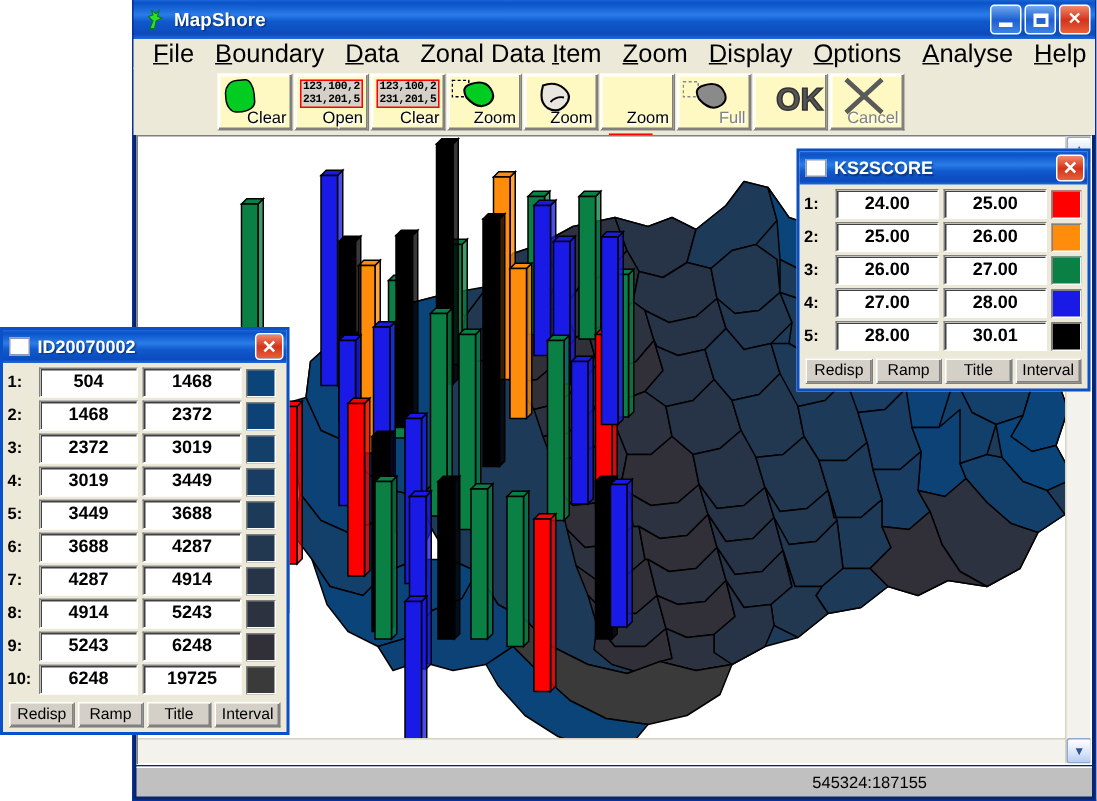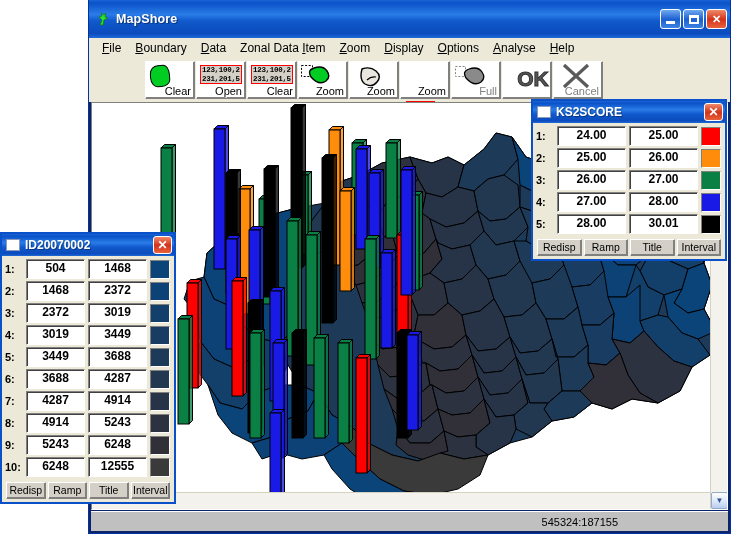--- a/index.html
+++ b/index.html
@@ -17,21 +17,21 @@
   .app-window {
     position: absolute;
     left: 88px; top: 0px;
     width: 643px; height: 534px;
     background: #0a246a;
     border: 1px solid #0831a0;
     border-top: none;
     display: flex; flex-direction: column;
   }
   .titlebar {
-    height: 38px;
+    height: 26px;
     background: linear-gradient(to bottom,#1a64d4 0%, #0a52c8 8%, #2a7ce8 38%, #1059cc 55%, #0b4bbd 88%, #1f6bd8 100%);
     display: flex; align-items: center;
     padding: 0 3px 0 6px;
     position: relative;
   }
   .title-icon {
     width: 16px; height: 16px;
     margin-right: 5px;
     position: relative;
     flex: 0 0 auto;
@@ -60,36 +60,36 @@
   .max-glyph { width:10px;height:9px;border:2px solid #fff;border-top-width:3px;}
 
   .menubar {
     height: 20px;
     background: #ece9d8;
     display: flex; align-items: center;
     padding-left: 6px;
     border-bottom: 1px solid #ece9d8;
   }
   .menu-item {
-    font-size: 12px; color: #000;
+    font-size: 17px; color: #000;
     padding: 2px 7px;
     cursor: pointer; white-space: nowrap;
   }
   .menu-item u { text-decoration: underline; }
 
   .toolbar {
     height: 44px;
     background: #ece9d8;
     display: flex; align-items: center;
     padding-left: 56px;
     gap: 1px;
   }
   .tb-btn {
     width: 50px; height: 38px;
-    background: #ffffff;
+    background: #fef9c3;
     border: 1px solid;
     border-color: #ffffff #808080 #808080 #ffffff;
     box-shadow: inset -1px -1px 0 #808080, inset 1px 1px 0 #ffffff;
     position: relative;
     cursor: pointer;
     display: block;
   }
   .tb-label {
     position: absolute; right: 3px; bottom: 1px;
     font-size: 11px; color: #000;
@@ -219,21 +219,21 @@
     background: #d4d0c8;
     border: 1px solid;
     border-color: #ffffff #808080 #808080 #ffffff;
     box-shadow: inset -1px -1px 0 #808080;
     font-size: 10.5px; color: #000;
     text-align: center; padding: 1px 0 2px 0;
     cursor: pointer; white-space: nowrap;
     font-family: "Liberation Sans", sans-serif;
   }
 
-  #dlg-id { left: 0px; top: 232px; width: 176px; }
+  #dlg-id { left: 0px; top: 218px; width: 193px; }
   #dlg-id .lfield { width: 66px; }
   #dlg-ks { left: 531px; top: 99px; width: 196px; }
   #dlg-ks .lfield { width: 88px; }
 
   svg.mapsvg { position: absolute; left: 0; top: 0; }
 </style>
 </head>
 <body>
 <div id="root">
 
@@ -735,21 +735,21 @@
         </div>
         <div class="lrow">
           <div class="lrow-num">9:</div>
           <div class="lfield">5243</div>
           <div class="lfield">6248</div>
           <div class="lswatch" style="background: rgb(49, 48, 56);"></div>
         </div>
         <div class="lrow">
           <div class="lrow-num">10:</div>
           <div class="lfield">6248</div>
-          <div class="lfield">12555</div>
+          <div class="lfield">19725</div>
           <div class="lswatch" style="background: rgb(58, 58, 58);"></div>
         </div>
       </div>
   <div class="dlg-footer">
     <div class="dlg-btn">Redisp</div>
     <div class="dlg-btn">Ramp</div>
     <div class="dlg-btn">Title</div>
     <div class="dlg-btn">Interval</div>
   </div>
 </div>

